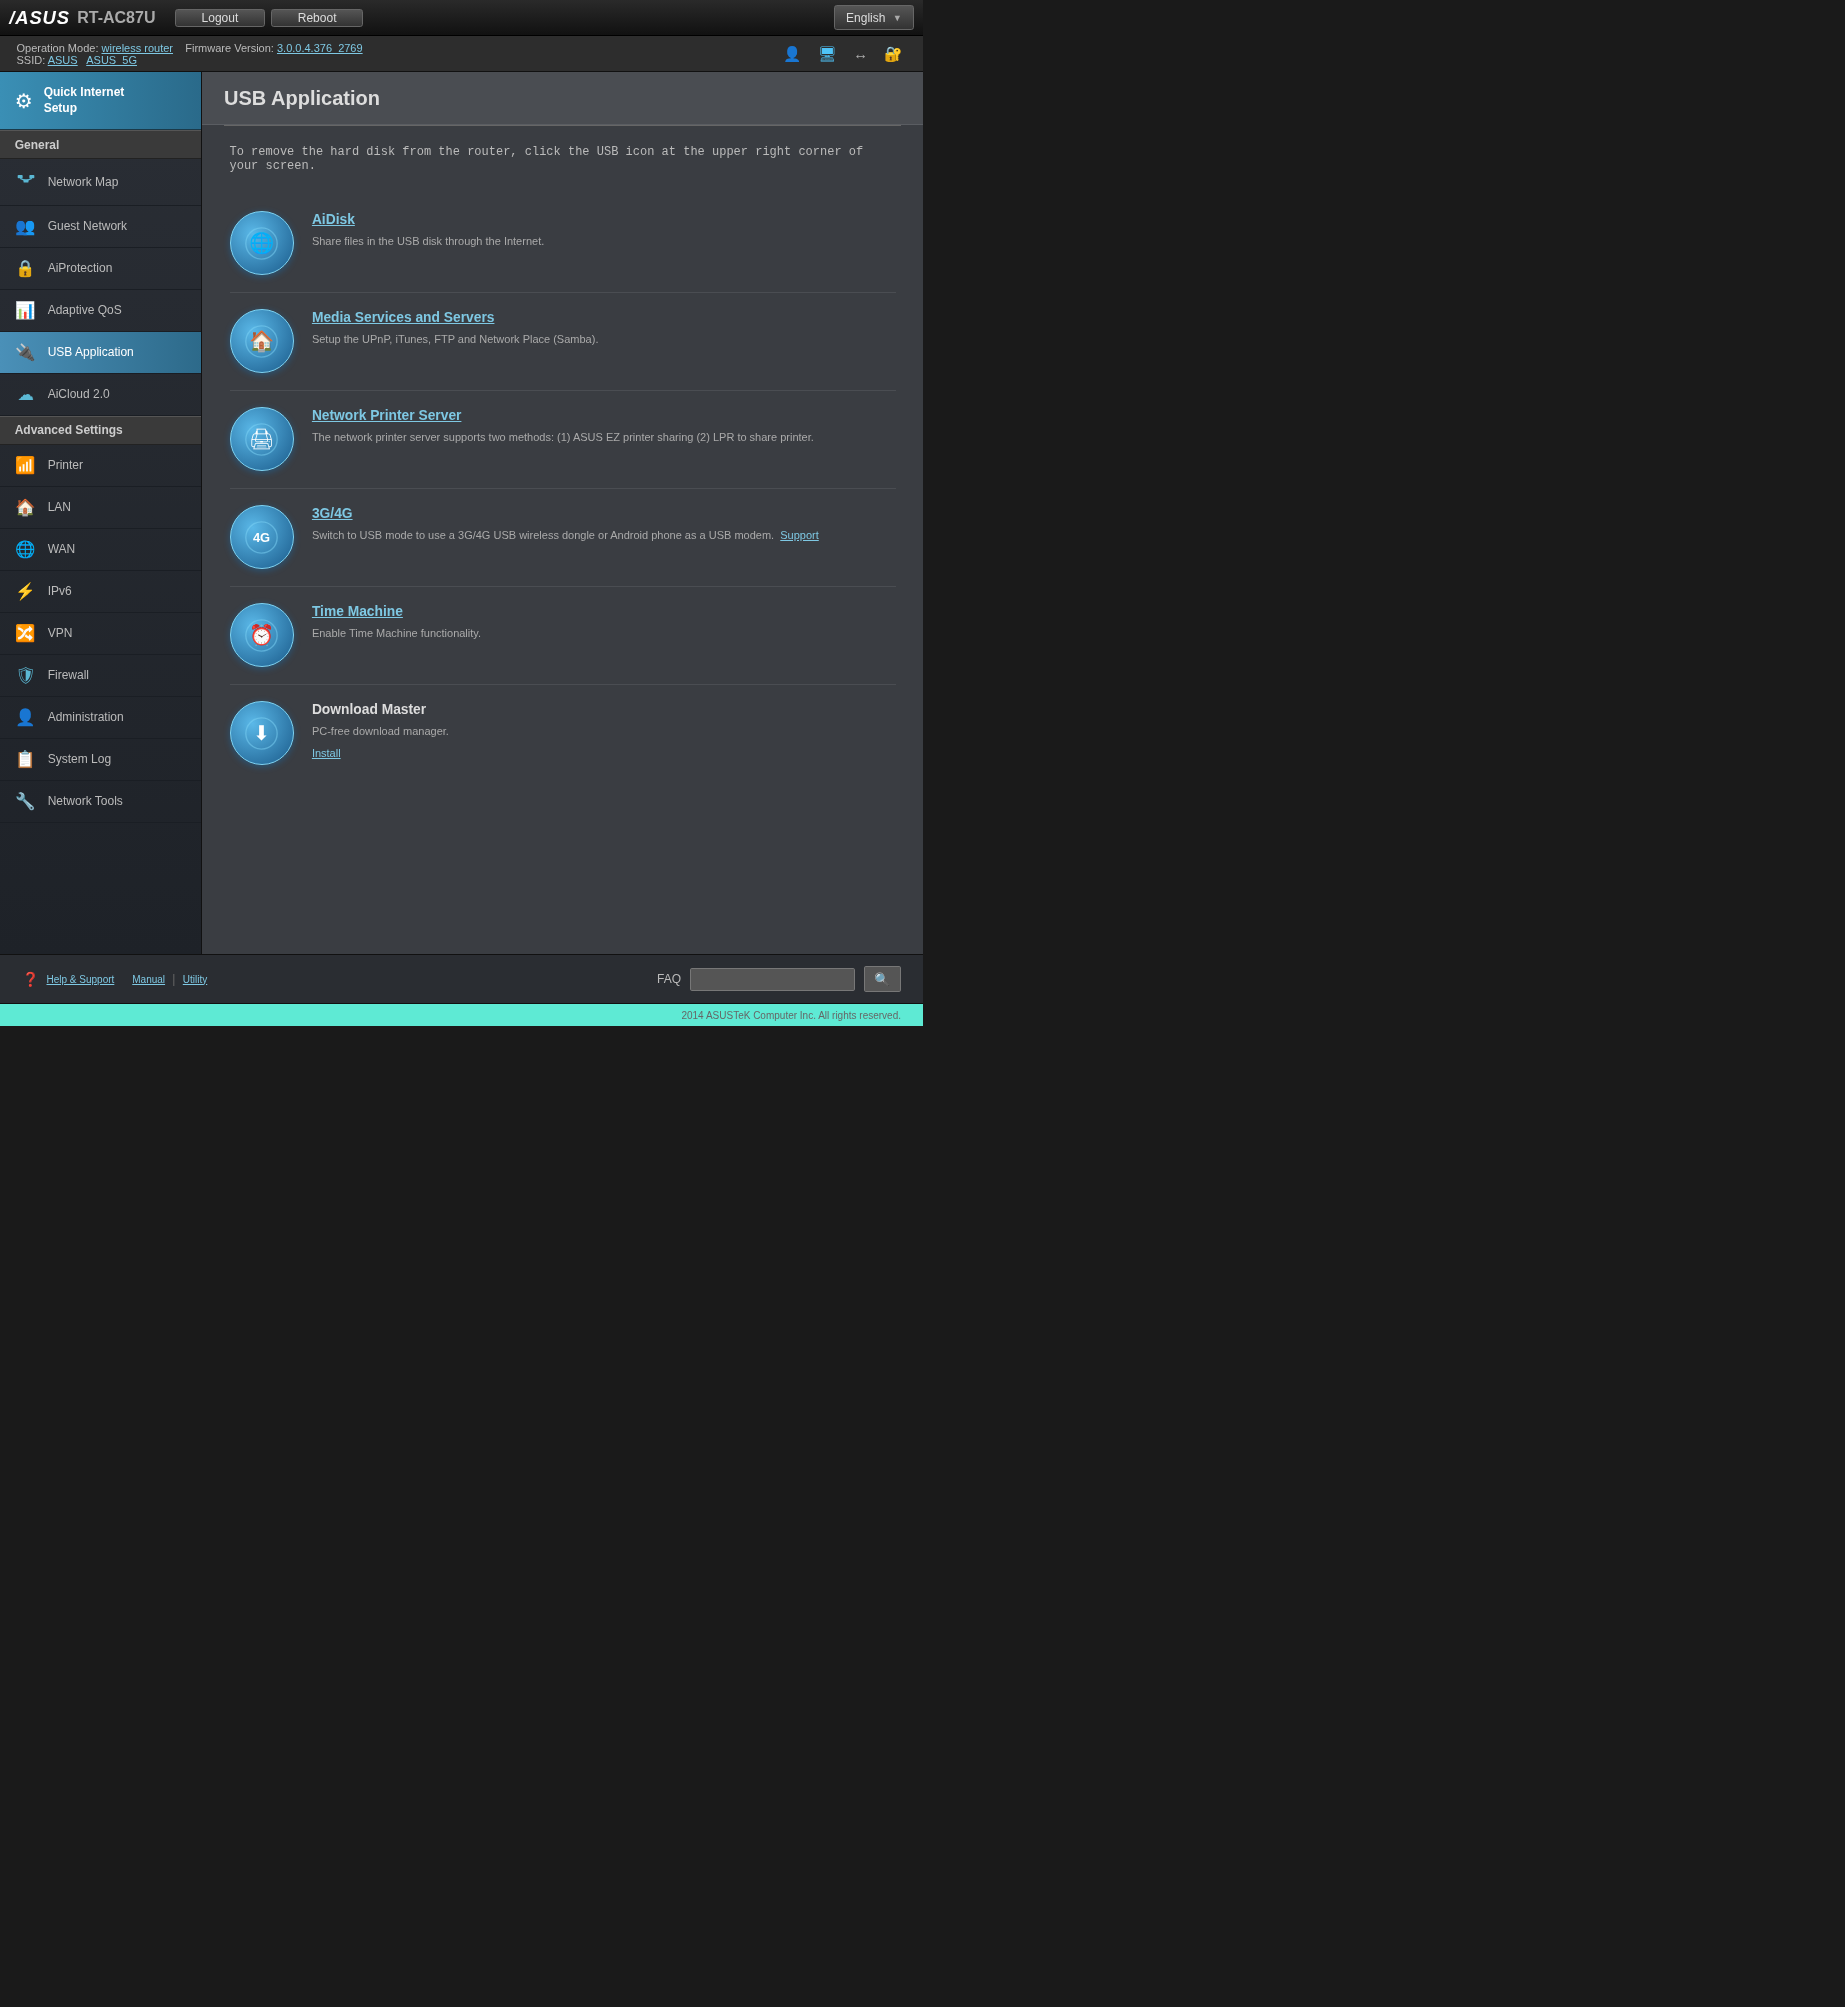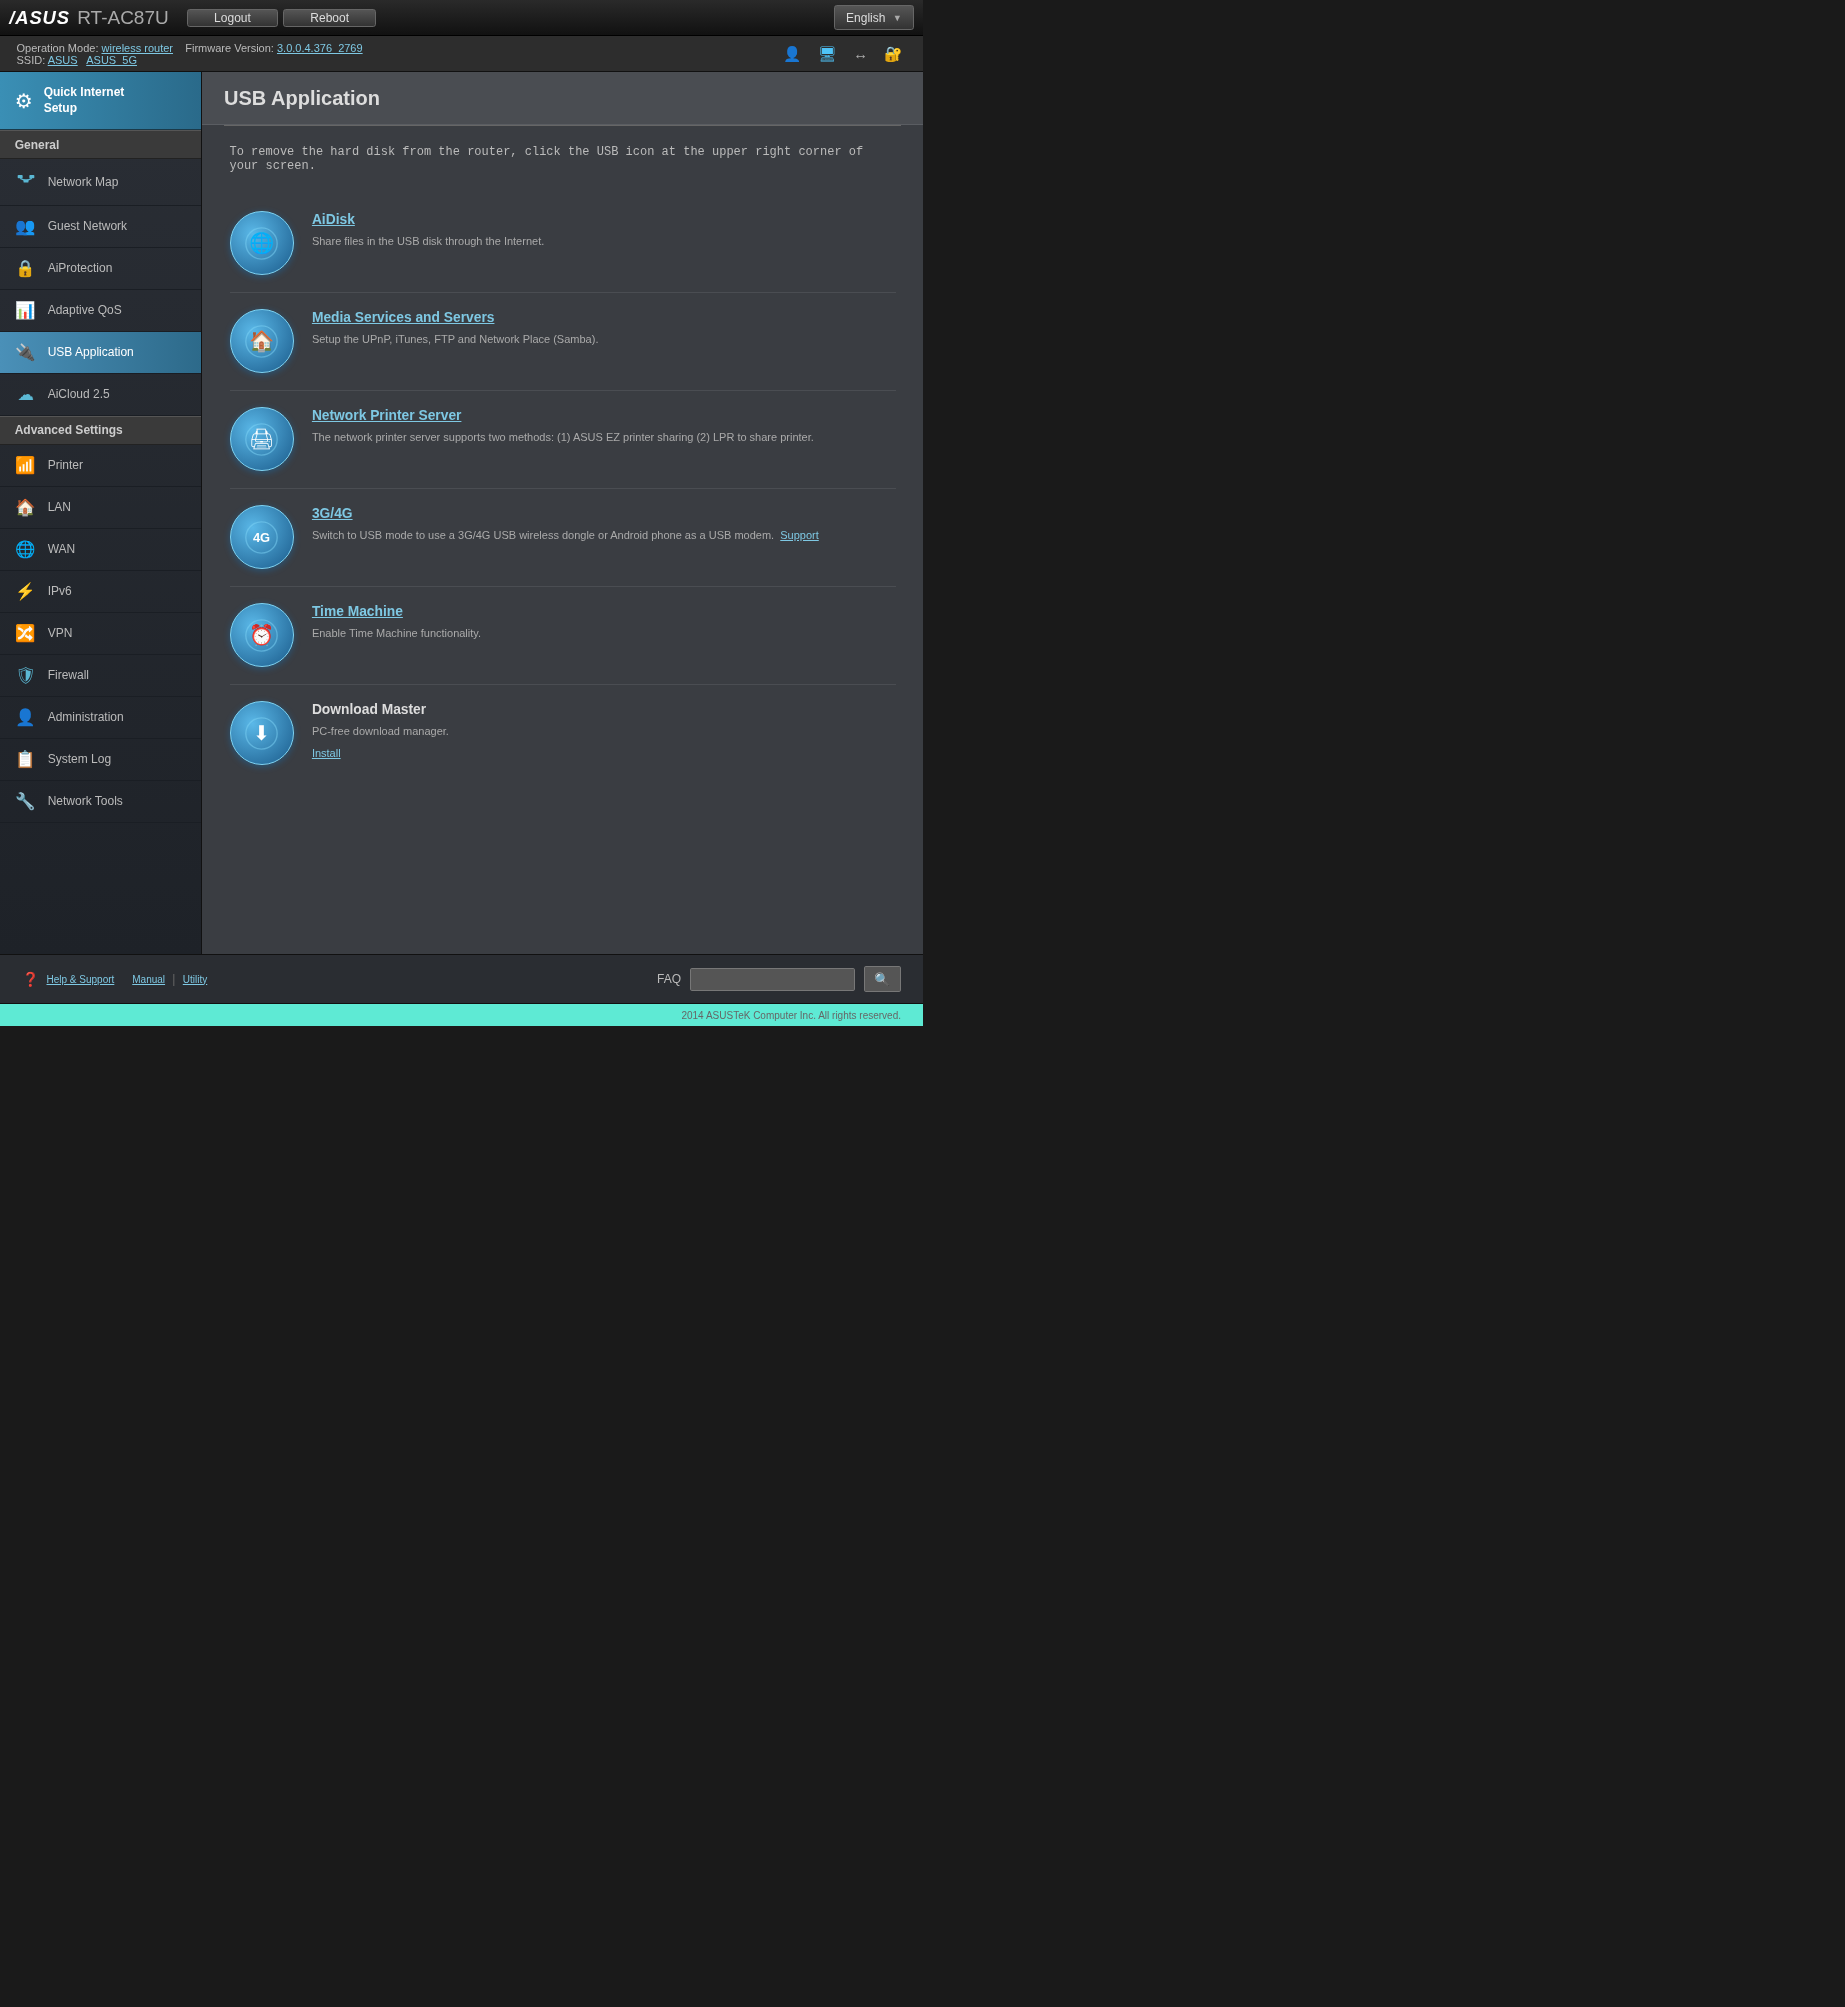--- a/index.html
+++ b/index.html
@@ -28,22 +28,22 @@
     }
     .asus-logo {
       color: #fff;
       font-style: italic;
       font-weight: bold;
       font-size: 18.4px;
       letter-spacing: 0.9px;
     }
     .model-name {
       color: #aaa;
-      font-size: 19px;
-      font-weight: normal;
+      font-size: 16px;
+      font-weight: bold;
     }
     .top-buttons {
       display: flex;
       gap: 5.5px;
       margin-left: 18.4px;
     }
     .top-btn {
       background: linear-gradient(to bottom, #555, #333);
       color: #ddd;
       border: 0.9px solid #666;
@@ -414,21 +414,21 @@
       <span class="sidebar-item-label">Adaptive QoS</span>
     </div>
 
     <div class="sidebar-item active">
       <span class="sidebar-item-icon">🔌</span>
       <span class="sidebar-item-label">USB Application</span>
     </div>
 
     <div class="sidebar-item">
       <span class="sidebar-item-icon">☁</span>
-      <span class="sidebar-item-label">AiCloud 2.5</span>
+      <span class="sidebar-item-label">AiCloud 2.0</span>
     </div>
 
     <div class="sidebar-section-header">
       <span>Advanced Settings</span>
     </div>
 
     <div class="sidebar-item">
       <span class="sidebar-item-icon">📶</span>
       <span class="sidebar-item-label">Printer</span>
     </div>

